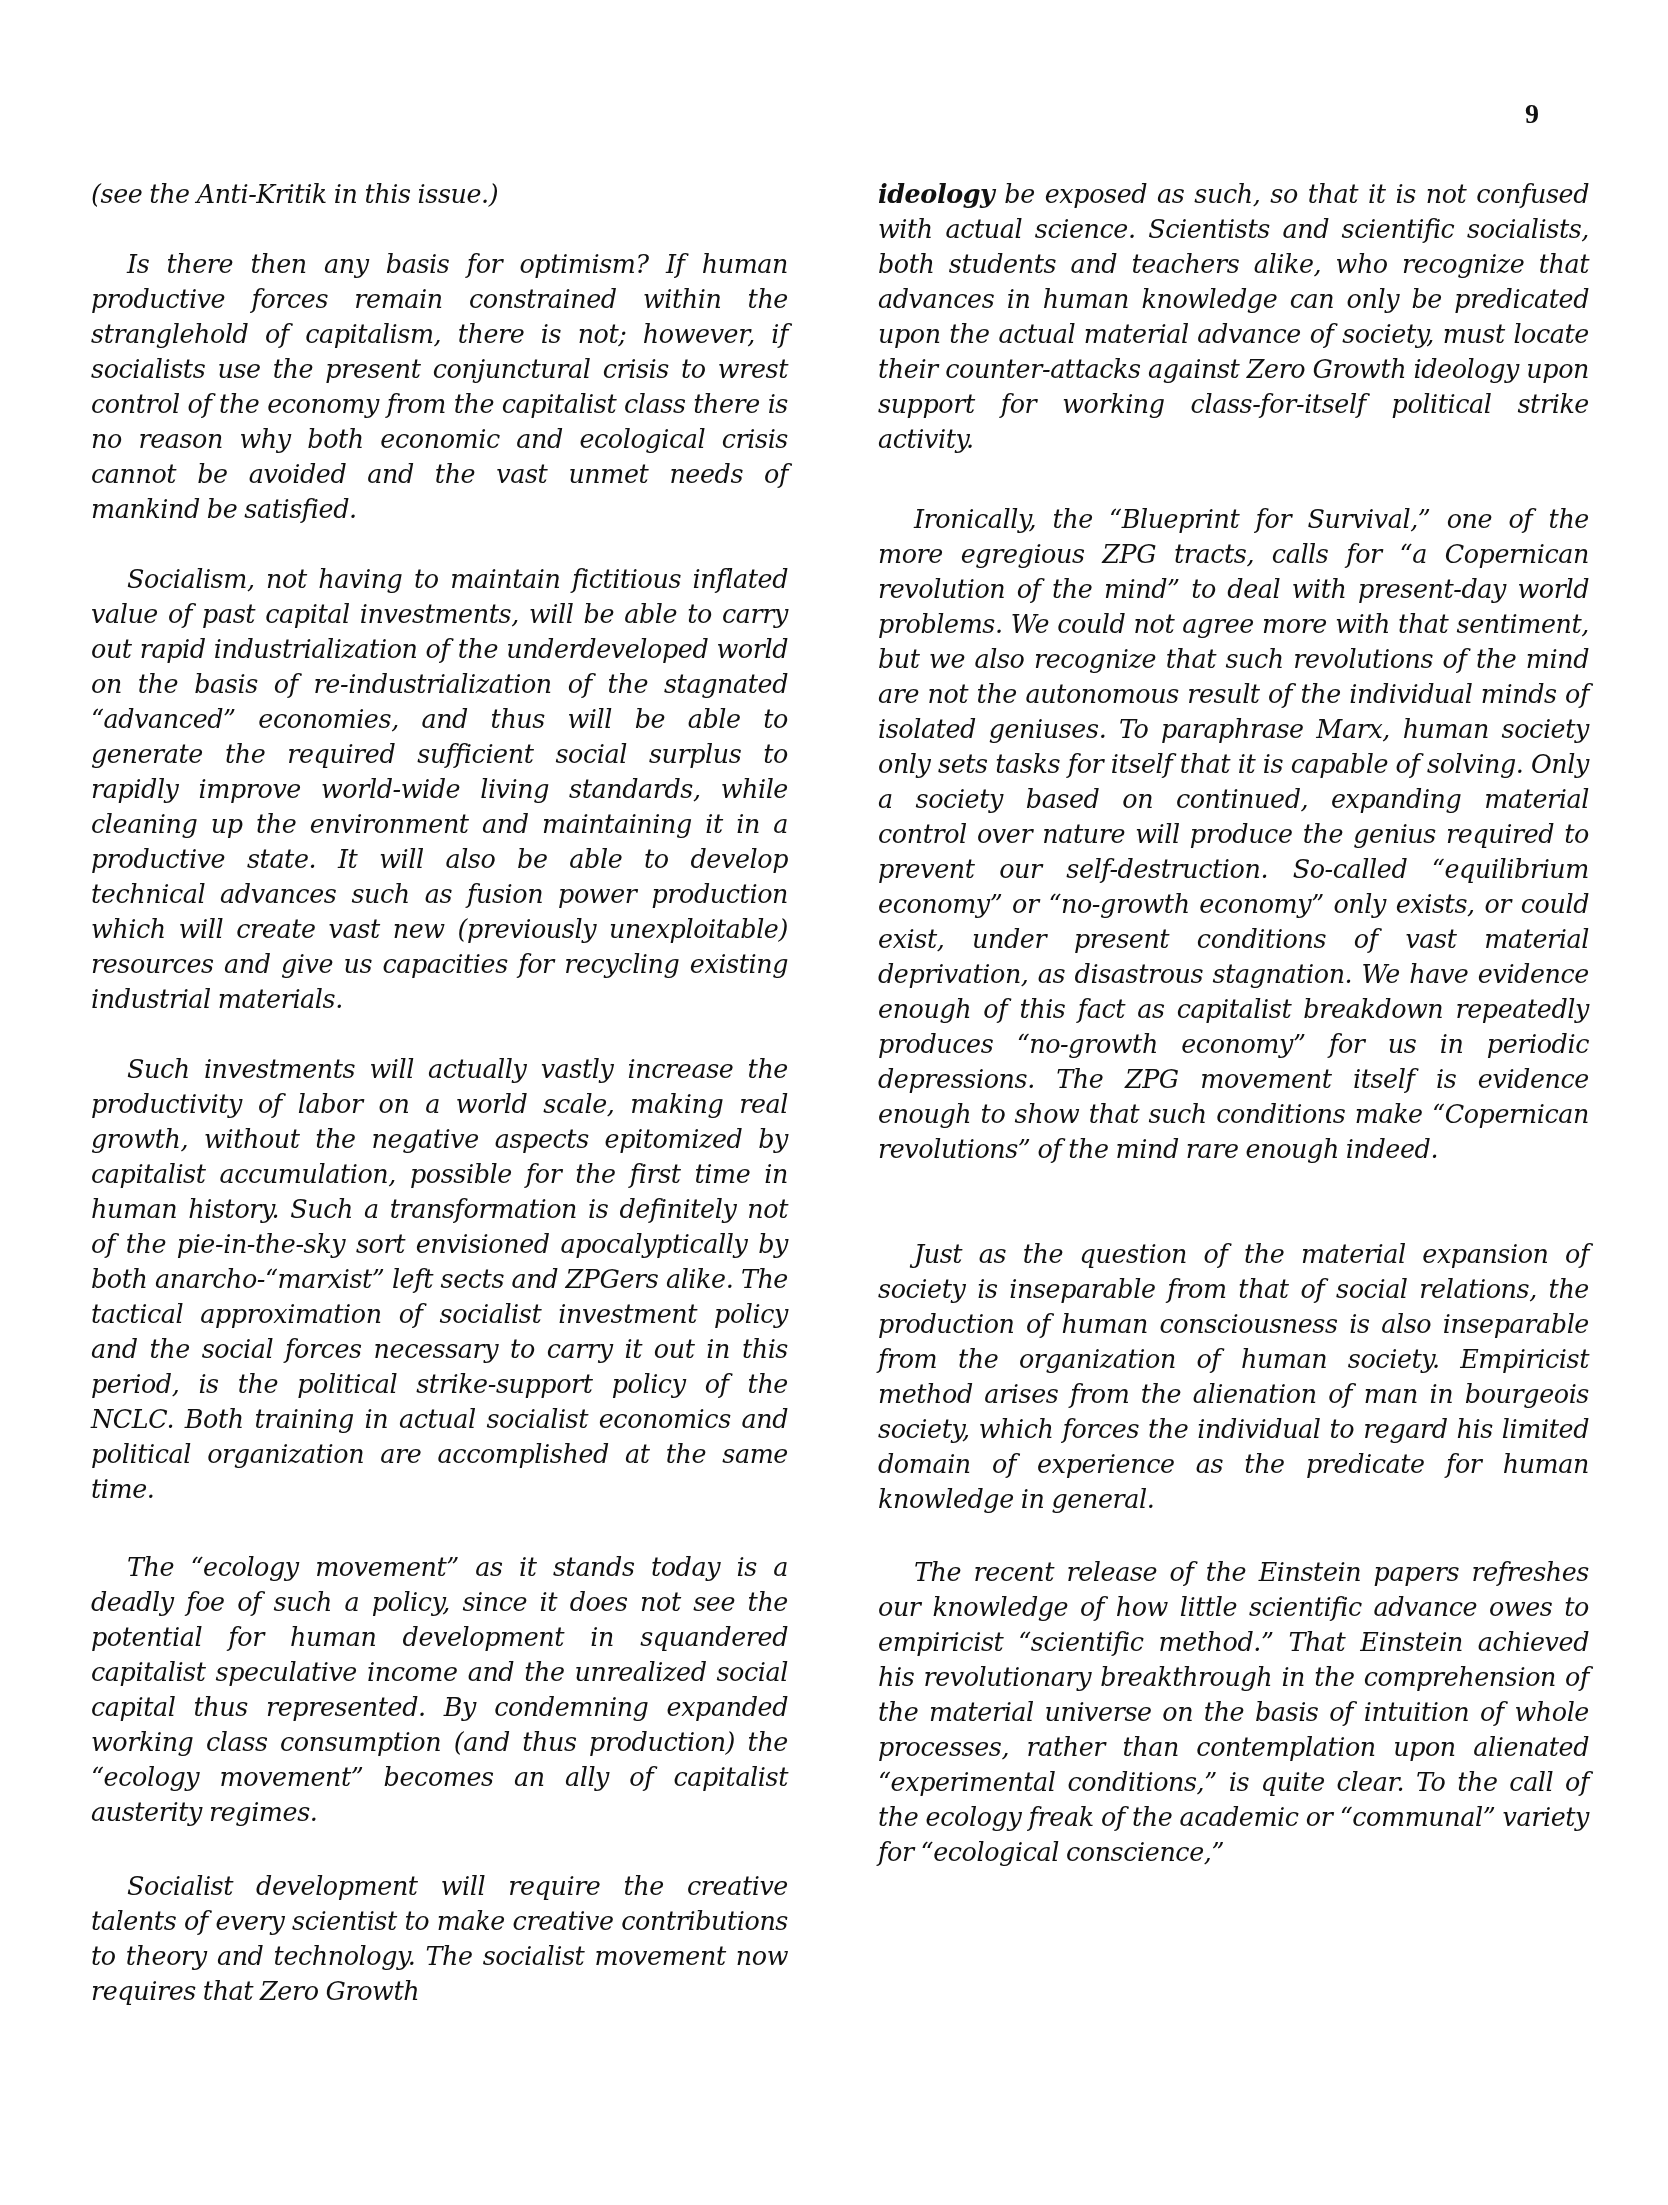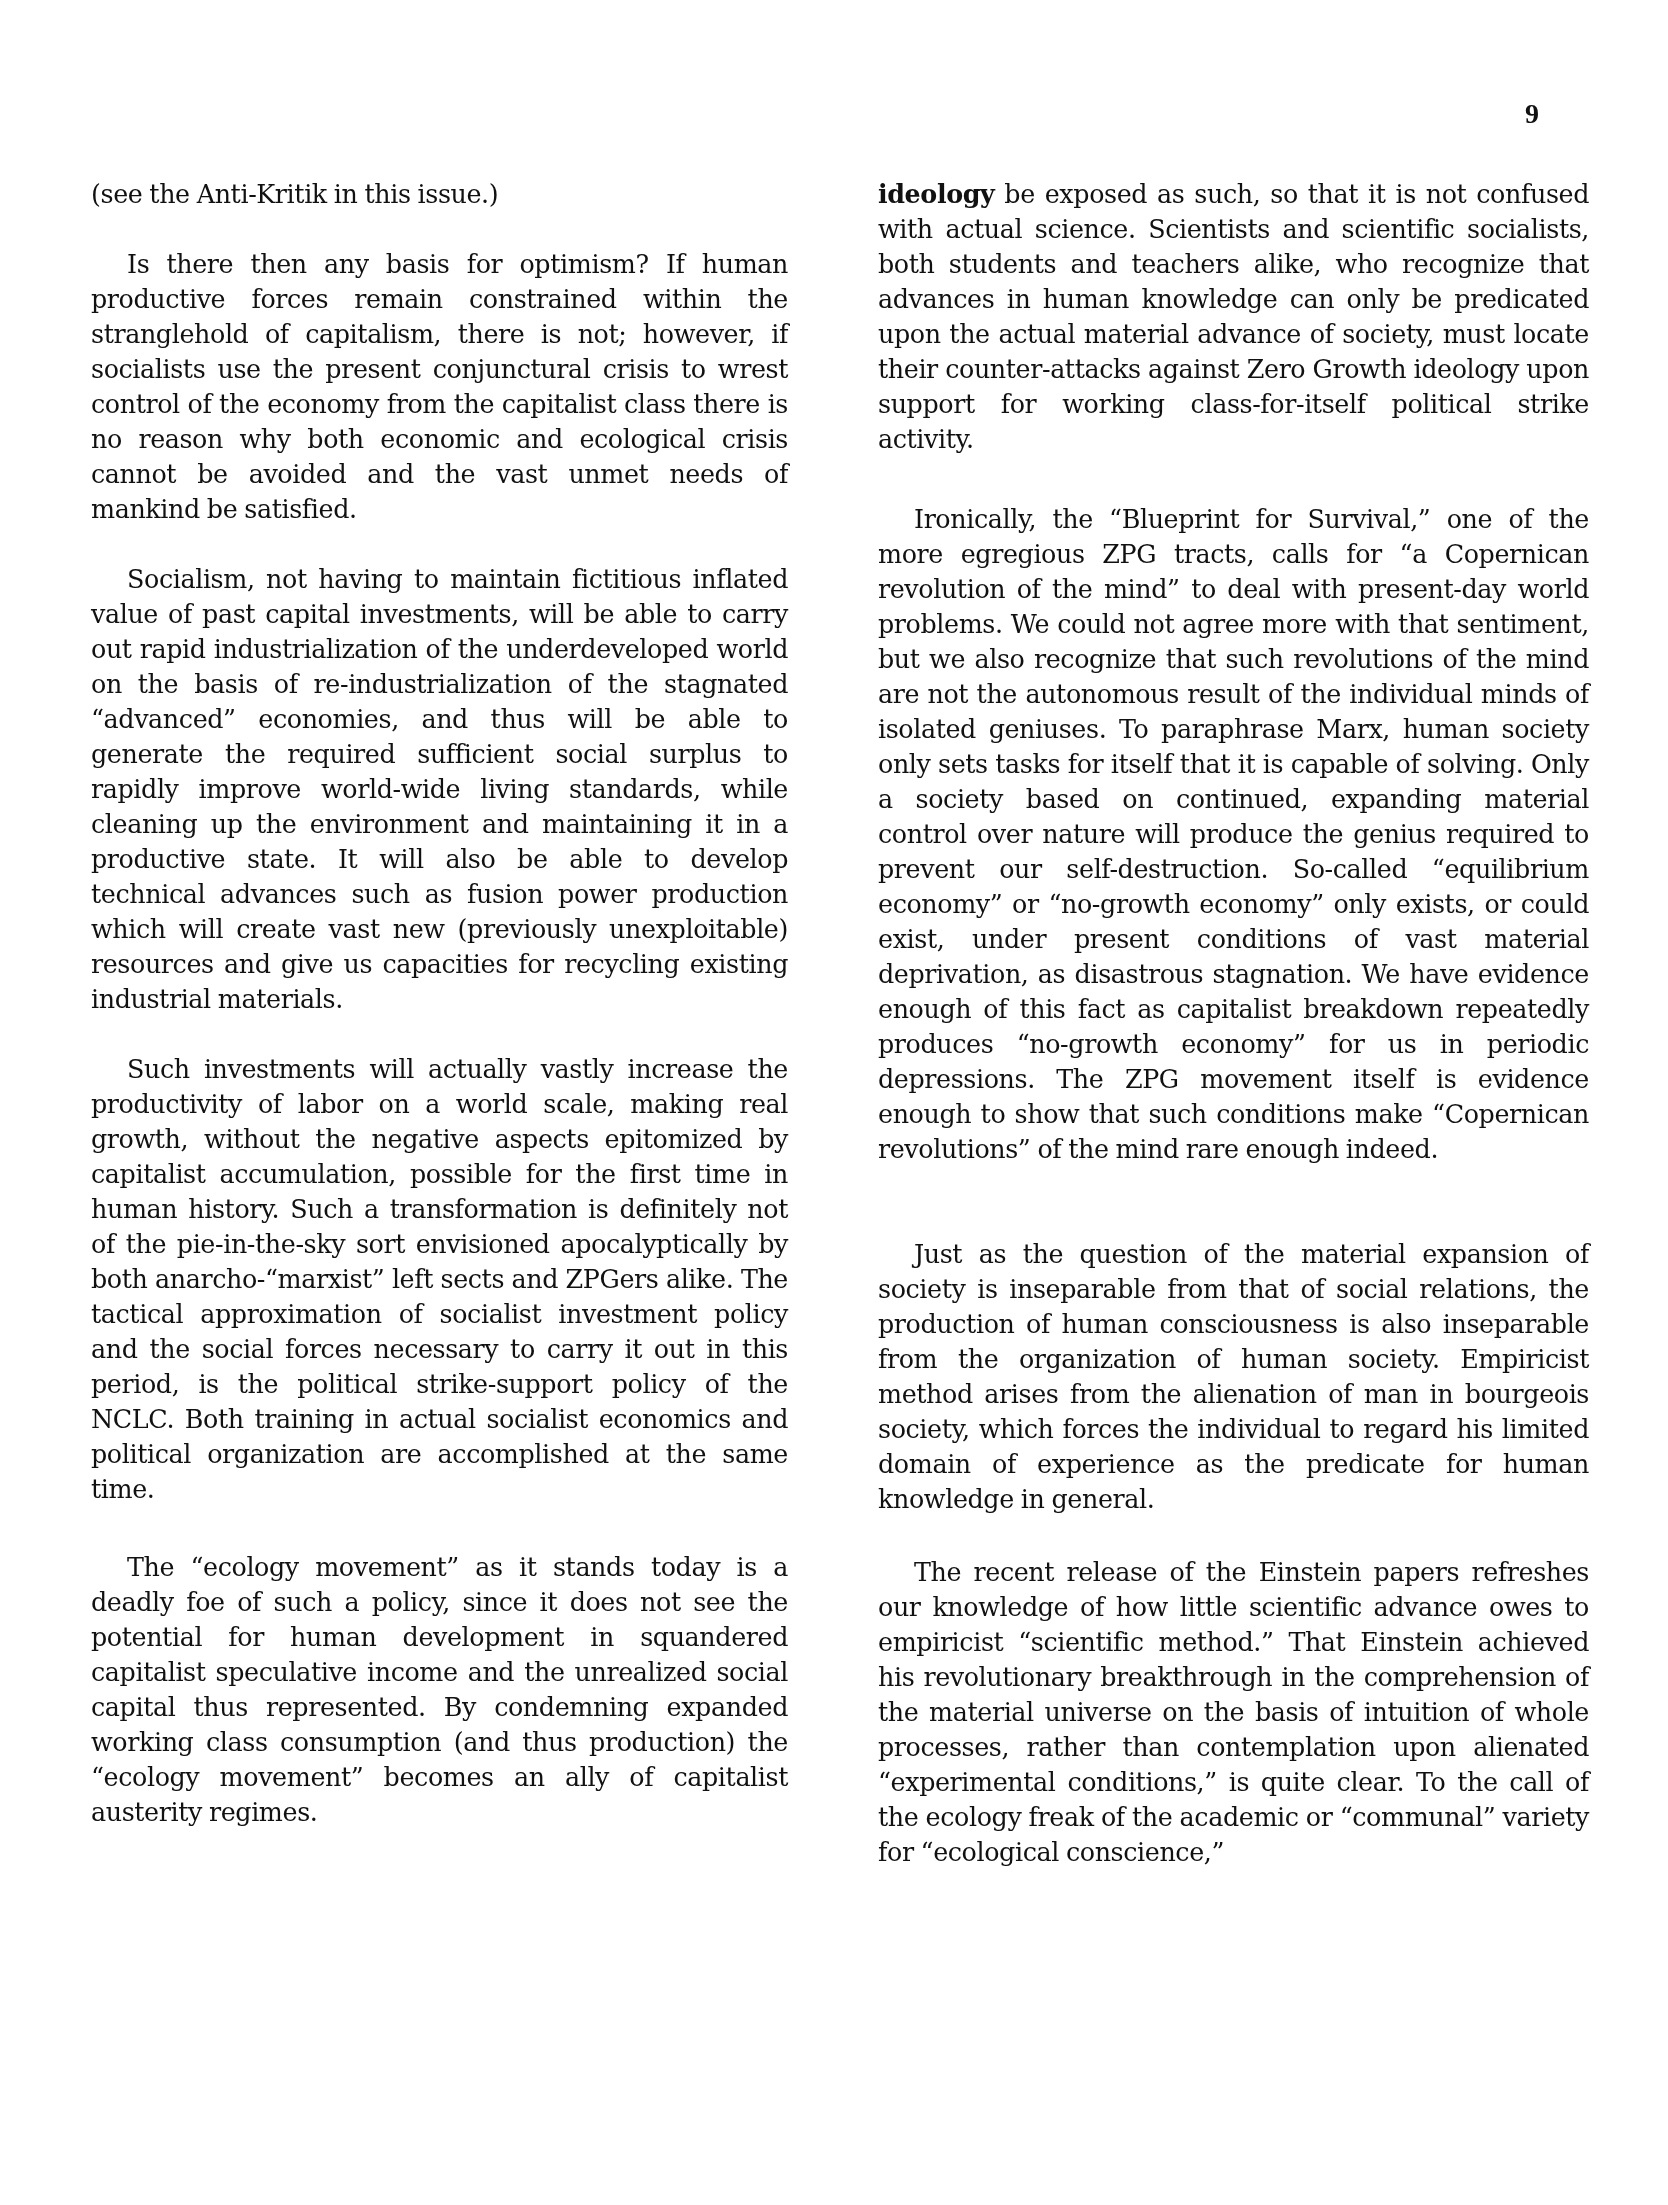--- a/index.html
+++ b/index.html
@@ -21,20 +21,21 @@
       line-height: 31px;
     }
     .column {
       position: absolute;
       top: 177px;
       font-size: 25.4px;
       line-height: 35px;
       text-align: justify;
       letter-spacing: -0.4px;
       word-spacing: -0.7px;
+      font-style: italic;
     }
     .col-left { left: 91px; width: 697px; }
     .col-right { left: 878px; width: 711px; }
     .para { margin: 0; text-indent: 36px; }
     .para.no-indent { text-indent: 0; }
     .lead-bold { font-weight: bold; }
     .gap-m { height: 35px; }
     .gap-l { height: 68px; }
   </style>
 </head>
@@ -46,20 +47,21 @@
   <p class="para no-indent">(see the Anti-Kritik in this issue.)</p>
   <div class="gap-m"></div>
   <p class="para">Is there then any basis for optimism? If human productive forces remain constrained within the stranglehold of capitalism, there is not; however, if socialists use the present conjunctural crisis to wrest control of the economy from the capitalist class there is no reason why both economic and ecological crisis cannot be avoided and the vast unmet needs of mankind be satisfied.</p>
   <div class="gap-m"></div>
   <p class="para">Socialism, not having to maintain fictitious inflated value of past capital investments, will be able to carry out rapid industrialization of the underdeveloped world on the basis of re-industrialization of the stagnated “advanced” economies, and thus will be able to generate the required sufficient social surplus to rapidly improve world-wide living standards, while cleaning up the environment and maintaining it in a productive state. It will also be able to develop technical advances such as fusion power production which will create vast new (previously unexploitable) resources and give us capacities for recycling existing industrial materials.</p>
   <div class="gap-m"></div>
   <p class="para">Such investments will actually vastly increase the productivity of labor on a world scale, making real growth, without the negative aspects epitomized by capitalist accumulation, possible for the first time in human history. Such a transformation is definitely not of the pie-in-the-sky sort envisioned apocalyptically by both anarcho-“marxist” left sects and ZPGers alike. The tactical approximation of socialist investment policy and the social forces necessary to carry it out in this period, is the political strike-support policy of the NCLC. Both training in actual socialist economics and political organization are accomplished at the same time.</p>
   <div class="gap-l" style="height:43px"></div>
   <p class="para">The “ecology movement” as it stands today is a deadly foe of such a policy, since it does not see the potential for human development in squandered capitalist speculative income and the unrealized social capital thus represented. By condemning expanded working class consumption (and thus production) the “ecology movement” becomes an ally of capitalist austerity regimes.</p>
   <div class="gap-m" style="height:39px"></div>
+  <p class="para">Socialist development will require the creative talents of every scientist to make creative contributions to theory and technology. The socialist movement now requires that Zero Growth</p>
 </div>
 
 <div class="column col-right">
   <p class="para no-indent"><span class="lead-bold">ideology</span><span> be exposed as such, so that it is not confused with actual science. Scientists and scientific socialists, both students and teachers alike, who recognize that advances in human knowledge can only be predicated upon the actual material advance of society, must locate their counter-attacks against Zero Growth ideology upon support for working class-for-itself political strike activity.</span></p>
   <div class="gap-m" style="height:45px"></div>
   <p class="para">Ironically, the “Blueprint for Survival,” one of the more egregious ZPG tracts, calls for “a Copernican revolution of the mind” to deal with present-day world problems. We could not agree more with that sentiment, but we also recognize that such revolutions of the mind are not the autonomous result of the individual minds of isolated geniuses. To paraphrase Marx, human society only sets tasks for itself that it is capable of solving. Only a society based on continued, expanding material control over nature will produce the genius required to prevent our self-destruction. So-called “equilibrium economy” or “no-growth economy” only exists, or could exist, under present conditions of vast material deprivation, as disastrous stagnation. We have evidence enough of this fact as capitalist breakdown repeatedly produces “no-growth economy” for us in periodic depressions. The ZPG movement itself is evidence enough to show that such conditions make “Copernican revolutions” of the mind rare enough indeed.</p>
   <div class="gap-l" style="height:70px"></div>
   <p class="para">Just as the question of the material expansion of society is inseparable from that of social relations, the production of human consciousness is also inseparable from the organization of human society. Empiricist method arises from the alienation of man in bourgeois society, which forces the individual to regard his limited domain of experience as the predicate for human knowledge in general.</p>
   <div class="gap-m" style="height:38px"></div>
   <p class="para">The recent release of the Einstein papers refreshes our knowledge of how little scientific advance owes to empiricist “scientific method.” That Einstein achieved his revolutionary breakthrough in the comprehension of the material universe on the basis of intuition of whole processes, rather than contemplation upon alienated “experimental conditions,” is quite clear. To the call of the ecology freak of the academic or “communal” variety for “ecological conscience,”</p>

